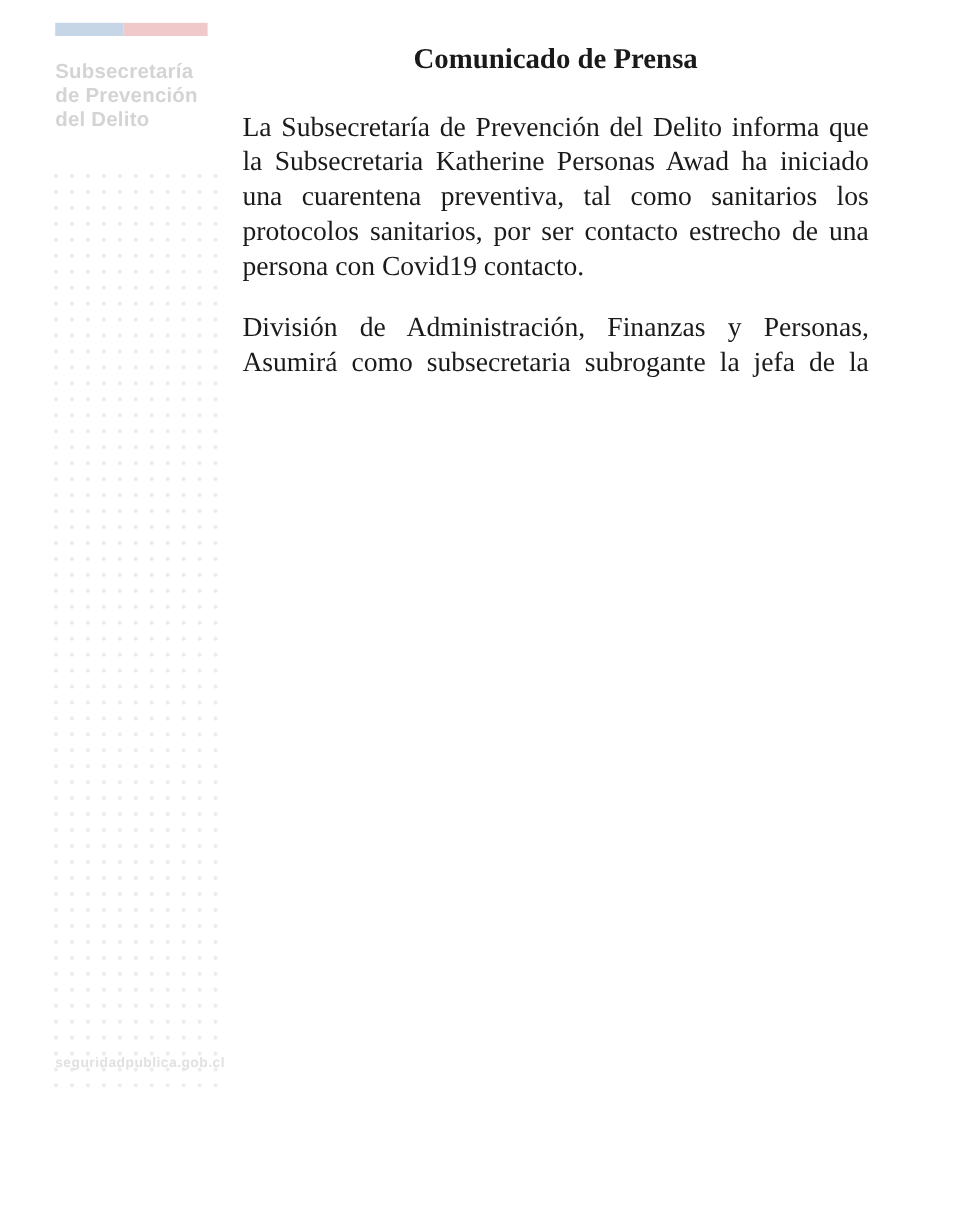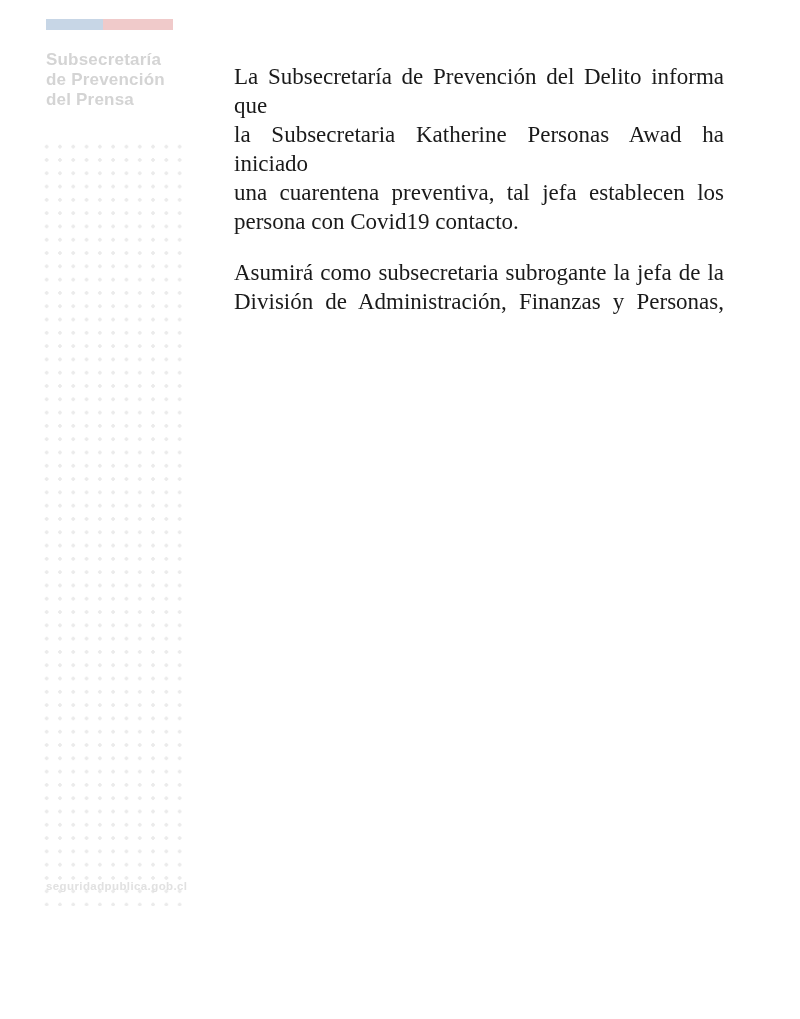--- a/index.html
+++ b/index.html
@@ -63,21 +63,20 @@
     font-weight: bold;
     text-align: center;
     line-height: 29px;
   }
   .para { margin-top: 26px; }
   .para.para-2 { margin-top: 22px; }
   .jline {
     text-align: justify;
     -moz-text-align-last: justify;
     text-align-last: justify;
-    margin-left: 32px;
   }
   .jline.last {
     -moz-text-align-last: left;
     text-align-last: left;
   }
   
   .site {
     position: absolute;
     left: 46px;
     top: 880px;
@@ -102,37 +101,39 @@
 <div class="page">
 
   <div class="flag">
     <span class="flag-blue"></span>
     <span class="flag-red"></span>
   </div>
 
   <div class="logo-text">
     <div>Subsecretaría</div>
     <div>de Prevención</div>
-    <div>del Prensa</div>
+    <div>del Delito</div>
   </div>
 
   <div class="dots"></div>
 
   <main class="doc">
+    <h1 class="title">Comunicado de Prensa</h1>
 
     <section class="para para-1">
       <div class="jline">La Subsecretaría de Prevención del Delito informa que</div>
       <div class="jline">la Subsecretaria Katherine Personas Awad ha iniciado</div>
-      <div class="jline">una cuarentena preventiva, tal jefa establecen los</div>
+      <div class="jline">una cuarentena preventiva, tal como sanitarios los</div>
+      <div class="jline">protocolos sanitarios, por ser contacto estrecho de una</div>
       <div class="jline last">persona con Covid19 contacto.</div>
     </section>
 
     <section class="para para-2">
+      <div class="jline">División de Administración, Finanzas y Personas,</div>
       <div class="jline">Asumirá como subsecretaria subrogante la jefa de la</div>
-      <div class="jline">División de Administración, Finanzas y Personas,</div>
     </section>
   </main>
 
   <div class="site">seguridadpublica.gob.cl</div>
 
   <div class="footer-flag">
     <span class="sq-blue"></span>
     <span class="sq-red"></span>
   </div>
 

